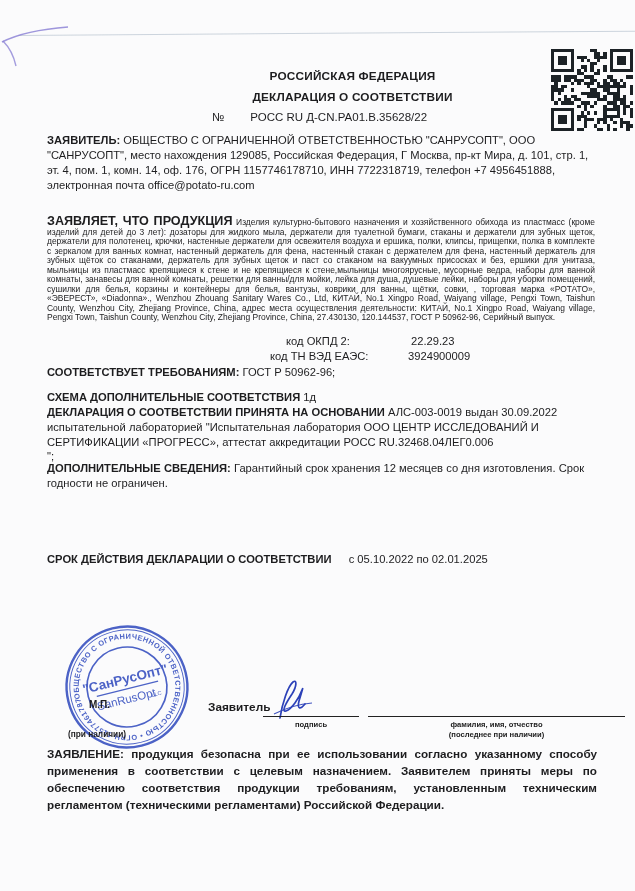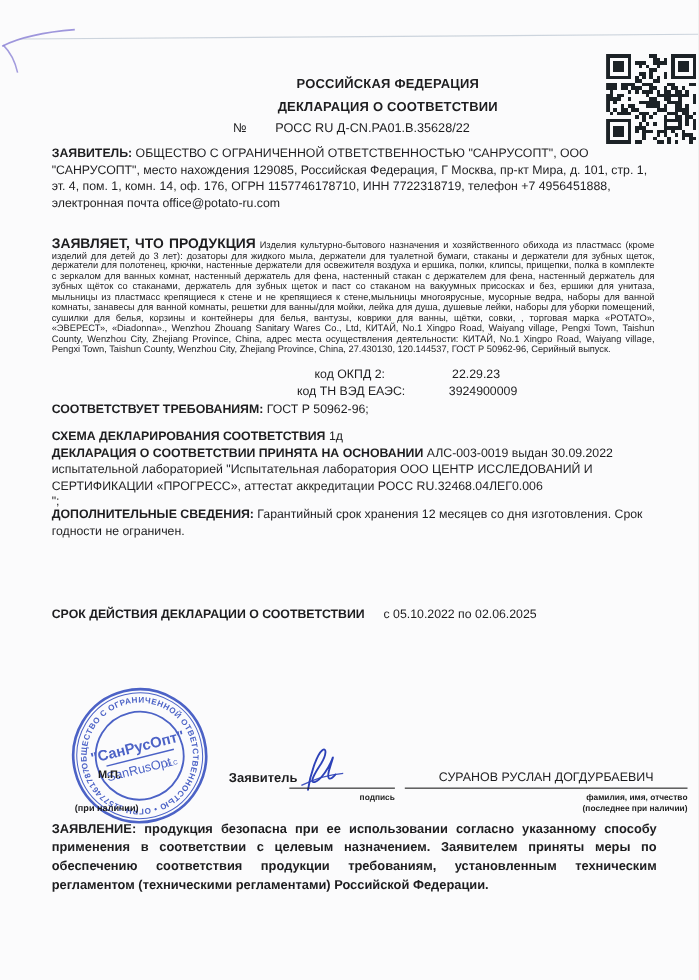--- a/index.html
+++ b/index.html
@@ -12,21 +12,21 @@
   .abs{position:absolute;}
   .b{font-weight:bold;}
   .center{text-align:center;}
   .hdr{font-size:11.8px;font-weight:bold;letter-spacing:.2px;}
   .numrow{font-size:11.5px;display:flex;justify-content:center;gap:26px;}
   .body-par{font-size:11.2px;line-height:15px;}
   .small-par{font-size:8.45px;line-height:9.5px;text-align:justify;}
   .small-par .h2{font-size:12.6px;font-weight:bold;line-height:11px;}
   .code-label{font-size:11.2px;font-weight:normal;}
   .code-value{font-size:11.2px;}
-  .cap{font-size:7.6px;font-weight:bold;color:#222;text-align:right;}
+  .cap{font-size:7.6px;font-weight:bold;color:#222;}
   .sigline{border-bottom:1.3px solid #222;}
   .statement{font-size:11.7px;font-weight:bold;line-height:17px;text-align:justify;}
   .stamp-wrap{transform:rotate(-14deg);opacity:.92;}
   .qr{shape-rendering:crispEdges;}
   .scanline{border-top:1px solid rgba(130,150,170,.38);transform:rotate(-.4deg);transform-origin:left;}
 </style>
 </head>
 <body>
 
 <div class="page">
@@ -370,38 +370,38 @@
   <span class="abs code-value" style="left:411px;top:335px;">22.29.23</span>
   <span class="abs code-label" style="left:270px;top:350px;">код ТН ВЭД ЕАЭС:</span>
   <span class="abs code-value" style="left:408px;top:350px;">3924900009</span>
 
   <div class="abs body-par" style="left:47px;top:365px;width:548px;">
     <span class="b">СООТВЕТСТВУЕТ ТРЕБОВАНИЯМ:</span>
     <span>ГОСТ Р 50962-96;</span>
   </div>
 
   <div class="abs body-par" style="left:47px;top:390px;width:548px;">
-    <span class="b">СХЕМА ДЕКЛАРИРОВАНИЯ СООТВЕТСТВИЯ</span>
+    <span class="b">СХЕМА ДОПОЛНИТЕЛЬНЫЕ СООТВЕТСТВИЯ</span>
     <span>1д</span>
   </div>
 
   <div class="abs body-par" style="left:47px;top:405px;width:548px;">
     <span class="b">ДЕКЛАРАЦИЯ О СООТВЕТСТВИИ ПРИНЯТА НА ОСНОВАНИИ</span>
     <span>АЛС-003-0019  выдан 30.09.2022 испытательной лабораторией "Испытательная лаборатория ООО ЦЕНТР ИССЛЕДОВАНИЙ И СЕРТИФИКАЦИИ «ПРОГРЕСС», аттестат аккредитации  РОСС RU.32468.04ЛЕГ0.006</span>
   </div>
   <div class="abs body-par" style="left:47px;top:449px;">";</div>
 
   <div class="abs body-par" style="left:47px;top:461px;width:548px;">
     <span class="b">ДОПОЛНИТЕЛЬНЫЕ СВЕДЕНИЯ:</span>
     <span>Гарантийный срок хранения 12 месяцев со дня изготовления. Срок годности не ограничен.</span>
   </div>
 
   <div class="abs body-par" style="left:47px;top:552px;width:560px;">
     <span class="b">СРОК ДЕЙСТВИЯ ДЕКЛАРАЦИИ О СООТВЕТСТВИИ</span>
-    <span style="padding-left:14px;">с 05.10.2022 по 02.06.2025</span>
+    <span style="padding-left:14px;">с 05.10.2022 по 02.01.2025</span>
   </div>
 
   <div class="abs stamp-wrap" style="left:62px;top:622px;width:130px;height:130px;">
     <svg width="130" height="130" viewBox="0 0 140 140">
       <defs>
         <path id="ringpath" d="M 70,70 m -52,0 a 52,52 0 1,1 104,0 a 52,52 0 1,1 -104,0"></path>
       </defs>
       <g fill="none" stroke="var(--stamp,#3e56c2)">
         <circle cx="70" cy="70" r="65" stroke-width="2.6"></circle>
         <circle cx="70" cy="70" r="61.5" stroke-width="1"></circle>
@@ -424,21 +424,20 @@
   <span class="abs b" style="left:208px;top:700px;font-size:11.8px;">Заявитель</span>
 
   <svg class="abs" style="left:266px;top:678px;" width="60" height="44" viewBox="0 0 60 44">
     <path d="M14,40 C16,26 22,8 27,4 C31,1 31,8 26,16 C20,25 15,34 20,33 C26,31 33,20 36,12 C38,7 35,16 33,23 C31,31 34,32 39,26" fill="none" stroke="#2c41b8" stroke-width="1.7" stroke-linecap="round"></path>
     <path d="M8,36 C20,30 34,26 46,25" fill="none" stroke="#2c41b8" stroke-width="1.2" opacity=".9"></path>
   </svg>
 
   <div class="abs sigline" style="left:263px;top:700px;width:96px;height:16px;"></div>
   <div class="abs cap center" style="left:263px;top:720px;width:96px;">подпись</div>
 
-  <div class="abs center" style="left:368px;top:701px;width:257px;font-size:11.3px;">СУРАНОВ РУСЛАН ДОГДУРБАЕВИЧ</div>
   <div class="abs sigline" style="left:368px;top:700px;width:257px;height:16px;"></div>
   <div class="abs cap center" style="left:368px;top:720px;width:257px;">фамилия, имя, отчество</div>
   <div class="abs cap center" style="left:368px;top:730px;width:257px;">(последнее при наличии)</div>
 
   <div class="abs statement" style="left:47px;top:745px;width:550px;">
     <span>ЗАЯВЛЕНИЕ:</span>
     <span>продукция безопасна при ее использовании согласно указанному способу применения в соответствии с целевым назначением. Заявителем приняты меры по обеспечению соответствия продукции требованиям, установленным техническим регламентом (техническими регламентами) Российской Федерации.</span>
   </div>
 
 </div>

